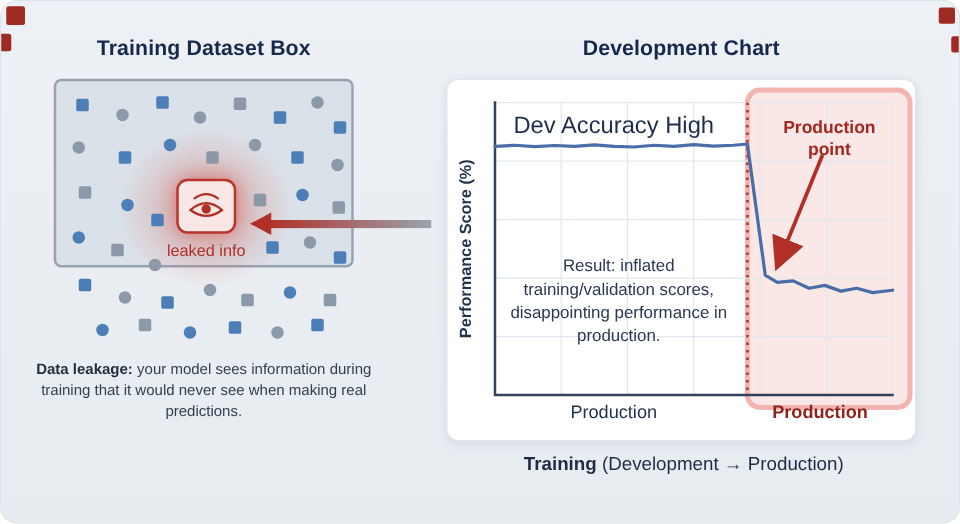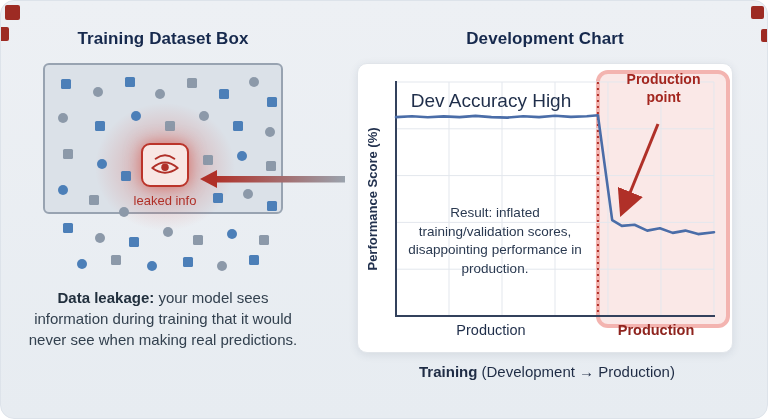--- a/index.html
+++ b/index.html
@@ -17,32 +17,32 @@
   .square{border-radius:1.5px;}
   .circle{border-radius:50%;}
   .blue{background:#4c7fb8;}
   .gray{background:#8c99a9;}
   .leak-chip{position:absolute;left:96px;top:78px;width:48px;height:44px;background:#f8e7e4;
              border:2px solid #bb342a;border-radius:9px;box-sizing:border-box;display:flex;align-items:center;justify-content:center;
              box-shadow:0 0 16px rgba(209,62,50,.55);}
   .leak-label{position:absolute;left:60px;top:128px;width:120px;text-align:center;
               font-size:13px;color:#b03028;font-weight:500;}
   .caption{position:absolute;left:22px;top:286px;width:280px;margin:0;text-align:center;
-           font-size:15px;line-height:1.4;color:#33414f;}
+           font-size:12px;line-height:1.4;color:#33414f;}
   .caption b{color:#22303e;}
   .link-arrow{position:absolute;left:198px;top:165px;width:148px;height:26px;}
   
   .chart-card{position:absolute;left:356px;top:62px;width:376px;height:290px;background:#ffffff;
               border:1px solid #e1e5ea;border-radius:10px;box-shadow:0 2px 8px rgba(40,60,90,.10);box-sizing:border-box;}
   .chart-svg{position:absolute;left:0;top:0;width:376px;height:290px;}
   .y-label{position:absolute;left:-100px;top:126px;width:232px;height:18px;transform:rotate(-90deg);
            text-align:center;font-size:13px;font-weight:700;color:#22314e;}
   .ann{position:absolute;text-align:center;}
   .dev-label{left:48px;top:26px;width:170px;font-size:19px;color:#1f2e4a;}
-  .prod-label{left:258px;top:6px;width:95px;font-size:14px;font-weight:700;color:#a3261f;line-height:1.3;}
+  .prod-label{left:258px;top:28px;width:95px;font-size:14px;font-weight:700;color:#a3261f;line-height:1.3;}
   .result-label{left:42px;top:140px;width:190px;font-size:13.5px;line-height:1.38;color:#2a3950;}
   .x-dev{left:58px;top:258px;width:150px;font-size:14.5px;color:#1f2e4a;}
   .x-prod{left:248px;top:258px;width:100px;font-size:14.5px;font-weight:600;color:#8e241e;text-align:center;}
   .timeline{position:absolute;left:356px;top:362px;width:380px;margin:0;text-align:center;
             font-size:15px;color:#1f2c45;}
 </style>
 </head>
 <body>
 
 <div class="canvas">

